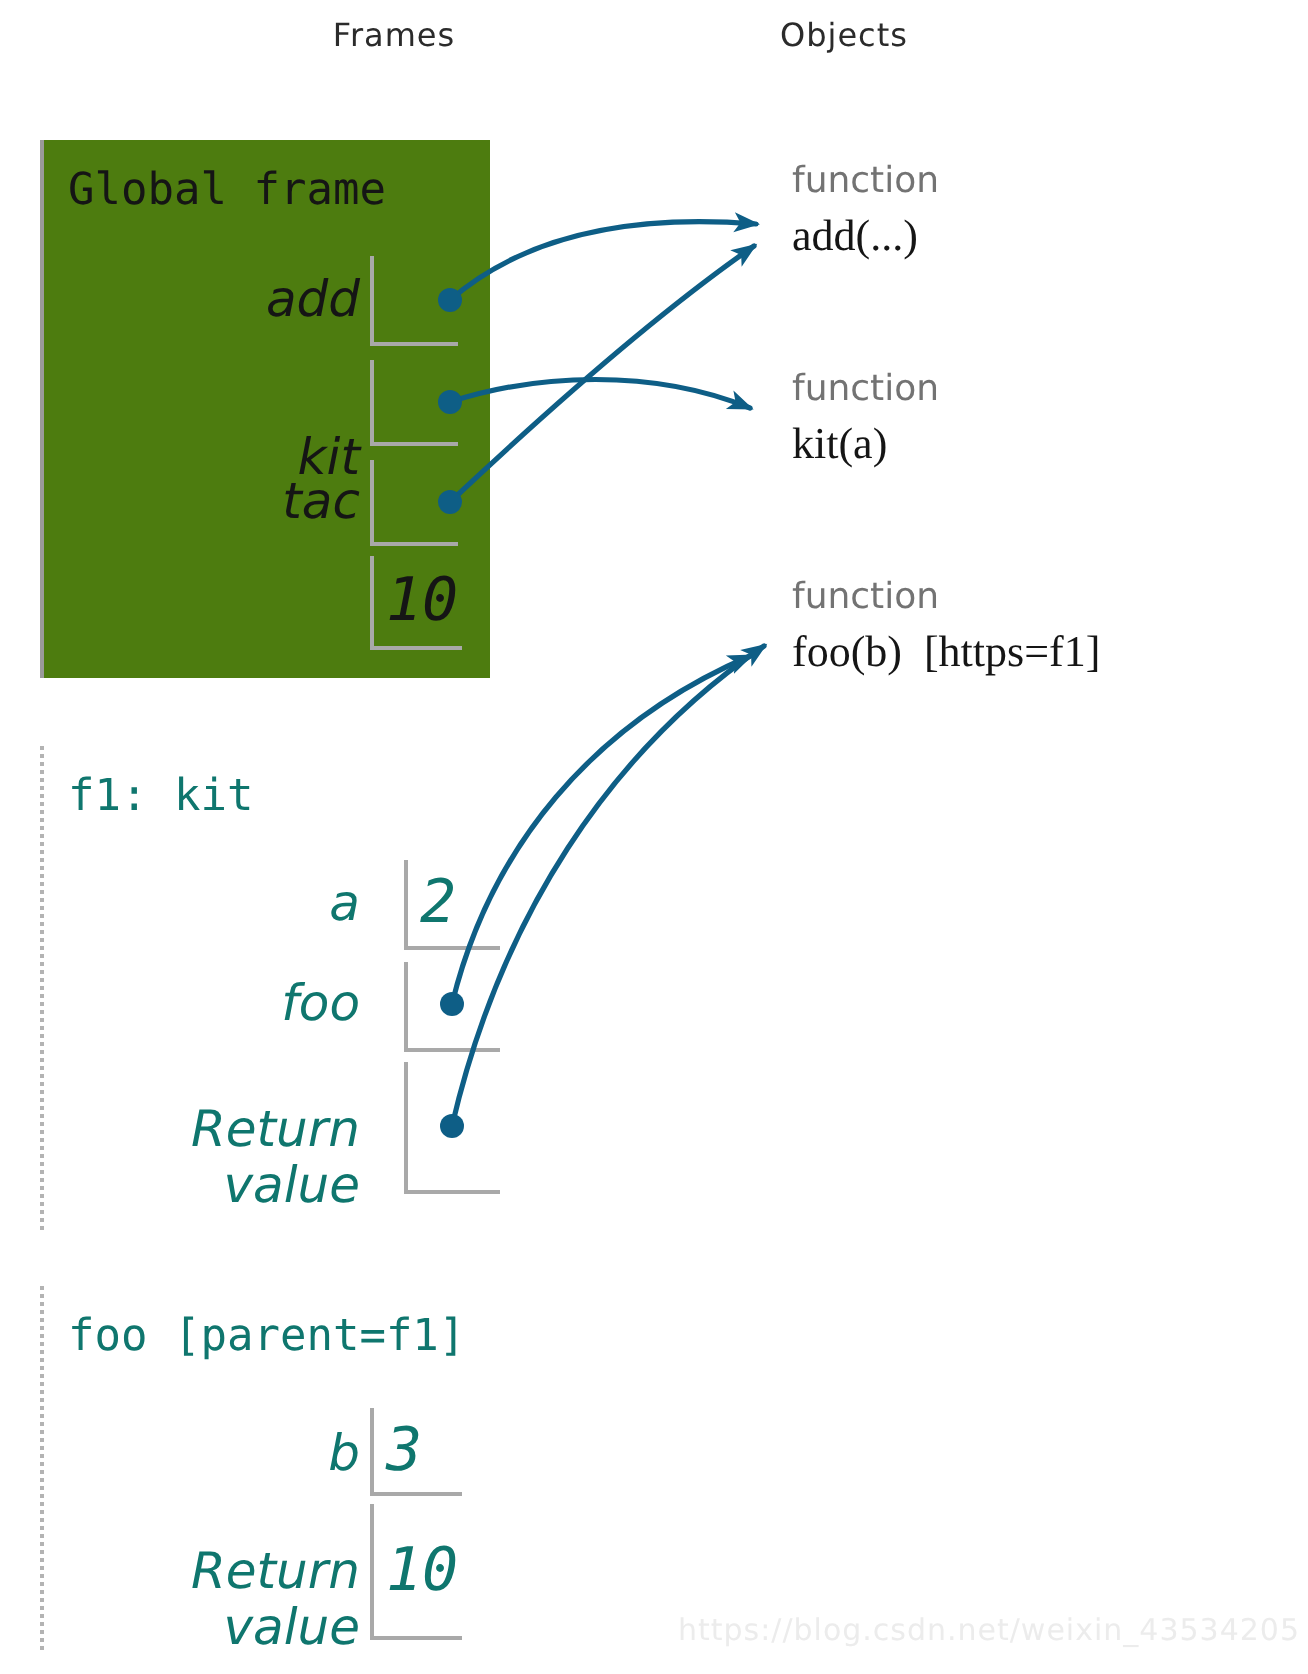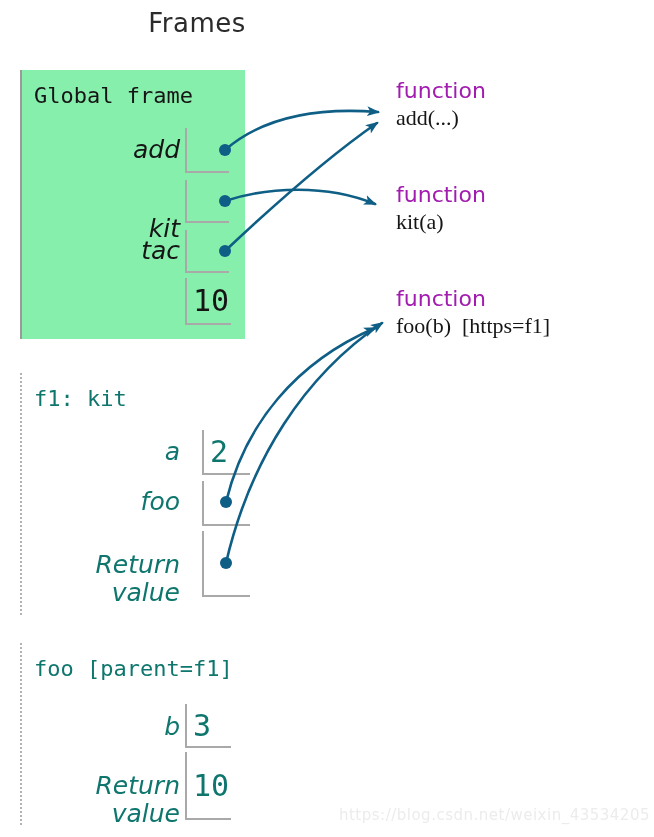--- a/index.html
+++ b/index.html
@@ -3,29 +3,29 @@
 <meta charset="utf-8">
 <style>
   html,body{margin:0;padding:0;}
   body{
     width:654px;height:837px;background:#ffffff;position:relative;overflow:hidden;
     font-family:"DejaVu Sans", "Liberation Sans", sans-serif;
   }
   .canvas{position:absolute;left:0;top:0;width:654px;height:837px;}
   .col-header{
     position:absolute;top:8px;width:200px;text-align:center;
-    font-size:26px;color:#2b2b2b;letter-spacing:0.5px;
+    font-size:16px;color:#2b2b2b;letter-spacing:0.5px;
   }
   .frames-header{left:97px;}
   .objects-header{left:322px;}
 
   .frame-box{position:absolute;box-sizing:border-box;}
   .frame-global{
     left:20px;top:70px;width:225px;height:269px;
-    background:#86efac;border-left:2px solid #9a9a9a;
+    background:#4d7c0f;border-left:2px solid #9a9a9a;
   }
   .frame-f1{left:20px;top:373px;width:290px;height:242px;border-left:2px dotted #b3b3b3;}
   .frame-foo{left:20px;top:643px;width:290px;height:182px;border-left:2px dotted #b3b3b3;}
 
   .frame-title{
     position:absolute;left:12px;top:13px;
     font-family:"DejaVu Sans Mono","Liberation Mono",monospace;
     font-size:22px;white-space:pre;
   }
   .dark{color:#151515;}
@@ -38,25 +38,25 @@
   }
   .var-label.wrap{left:38px;width:120px;line-height:28px;margin-top:12px;}
 
   .cell{
     position:absolute;box-sizing:border-box;
     border-left:2px solid #a9a9a9;border-bottom:2px solid #a9a9a9;
     display:flex;align-items:center;
   }
   .value{
     font-family:"DejaVu Sans Mono","Liberation Mono",monospace;
-    font-size:30px;padding-left:6px;
+    font-size:30px;padding-left:6px;font-style:italic;
   }
 
   .obj{position:absolute;left:396px;}
-  .obj-kind{font-size:22px;color:#a21caf;line-height:22px;}
+  .obj-kind{font-size:18px;color:#737373;line-height:22px;}
   .obj-label{
     font-family:Liberation Serif, serif;
     font-size:22px;color:#151515;line-height:28px;margin-top:2px;white-space:pre;
   }
   .obj-add{top:80px;}
   .obj-kit{top:184px;}
   .obj-foo{top:288px;}
 
   svg.overlay{position:absolute;left:0;top:0;pointer-events:none;}
 
@@ -64,20 +64,21 @@
     position:absolute;right:4px;top:806px;
     font-size:15px;color:#ececec;letter-spacing:0.5px;
   }
 </style>
 </head>
 <body>
 
 <div class="canvas">
 
   <div class="col-header frames-header">Frames</div>
+  <div class="col-header objects-header">Objects</div>
 
   <div class="frame-box frame-global">
     <div class="frame-title dark">Global frame</div>
 
     <div class="var-label dark" style="top:57px;line-height:46px;">add</div>
     <div class="cell" style="left:163px;top:58px;width:44px;height:45px;"></div>
 
     <div class="var-label dark" style="top:108px;line-height:46px;margin-top:28px;">kit</div>
     <div class="cell" style="left:163px;top:110px;width:44px;height:43px;"></div>
 

